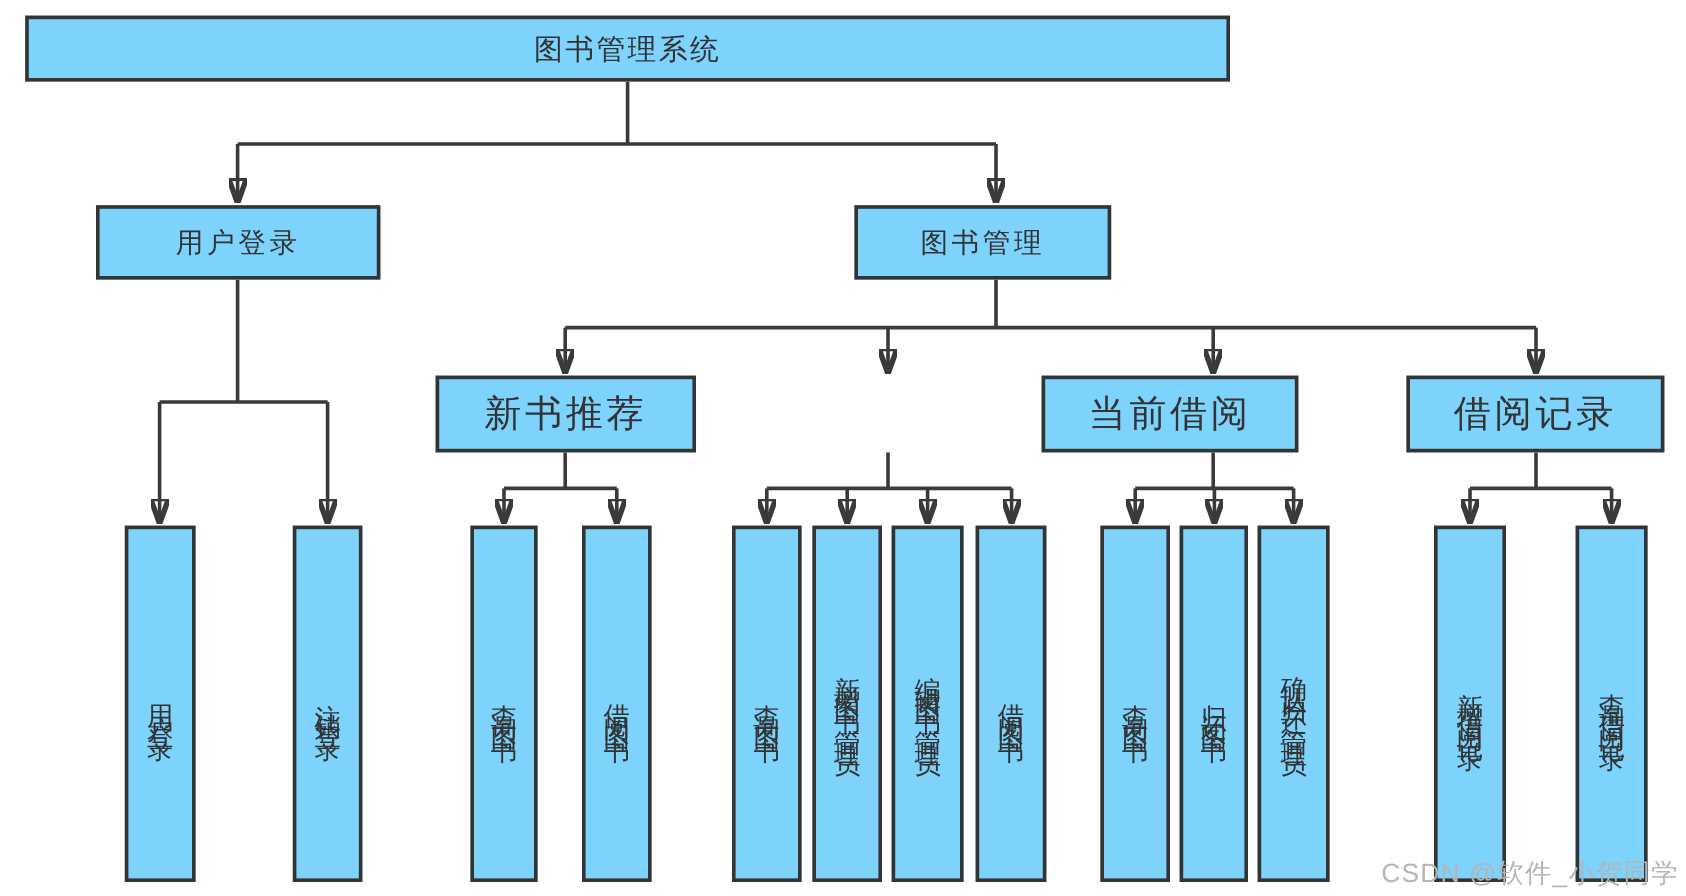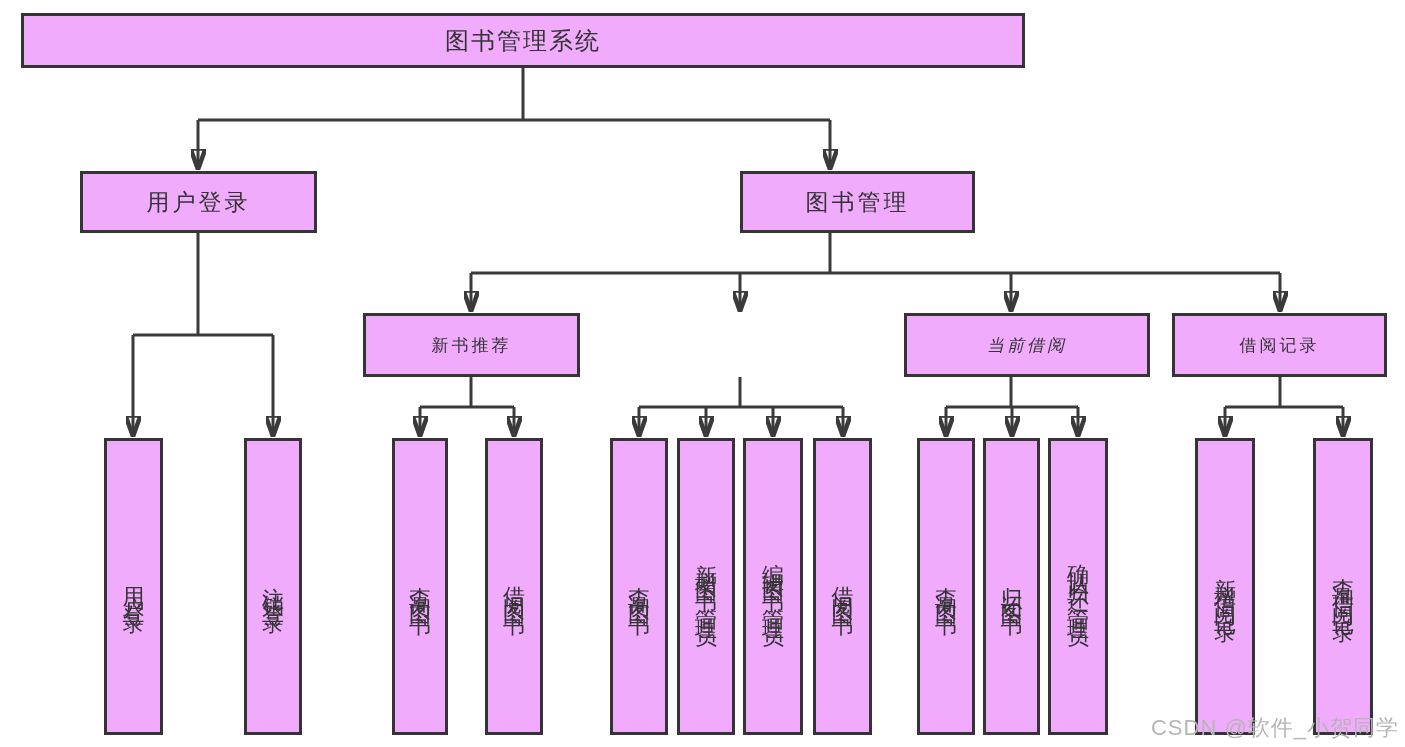--- a/index.html
+++ b/index.html
@@ -23,30 +23,30 @@
   }
   svg.connectors path {
     stroke: #3a3a3a;
     stroke-width: 3;
     fill: none;
   }
   .node {
     position: absolute;
     box-sizing: border-box;
     border: 3px solid #343434;
-    background: #f0abfc;
+    background: #7dd3fc;
     color: #333333;
     display: flex;
     align-items: center;
     justify-content: center;
     text-align: center;
   }
   .node.root  { font-size: 24px; letter-spacing: 2px; }
   .node.lvl1  { font-size: 23px; letter-spacing: 3px; }
-  .node.lvl2  { font-size: 17px; letter-spacing: 3px; text-align: center; }
+  .node.lvl2  { font-size: 31px; letter-spacing: 3px; text-align: center; }
   .node.leaf  { font-size: 22px; }
   .vtext {
     writing-mode: vertical-rl;
     text-orientation: mixed;
     letter-spacing: 9px;
     line-height: 1;
     white-space: nowrap;
   }
   .watermark {
     position: absolute;
@@ -111,28 +111,28 @@
     <path d="M1343 407 V435" marker-end="url(#arw)"></path>
   </svg>
 
   <div class="node root" style="left:21px; top:13px; width:1004px; height:55px;">
     <span>图书管理系统</span>
   </div>
 
   <div class="node lvl1" style="left:80px; top:171px; width:237px; height:62px;">
     <span>用户登录</span>
   </div>
-  <div class="node lvl1" style="left:712px; top:171px; width:235px; height:62px;margin-left:28px;">
+  <div class="node lvl1" style="left:712px; top:171px; width:214px; height:62px;">
     <span>图书管理</span>
   </div>
 
   <div class="node lvl2" style="left:363px; top:313px; width:217px; height:64px;">
     <span>新书推荐</span>
   </div>
-  <div class="node lvl2" style="left:904px; top:313px; width:246px; height:64px;font-style:italic;">
+  <div class="node lvl2" style="left:868px; top:313px; width:214px; height:64px;">
     <span>当前借阅</span>
   </div>
   <div class="node lvl2" style="left:1172px; top:313px; width:215px; height:64px;">
     <span>借阅记录</span>
   </div>
 
   <div class="node leaf" style="left:104px; top:438px; width:59px; height:297px;">
     <span class="vtext">用户登录</span>
   </div>
   <div class="node leaf" style="left:244px; top:438px; width:58px; height:297px;">

